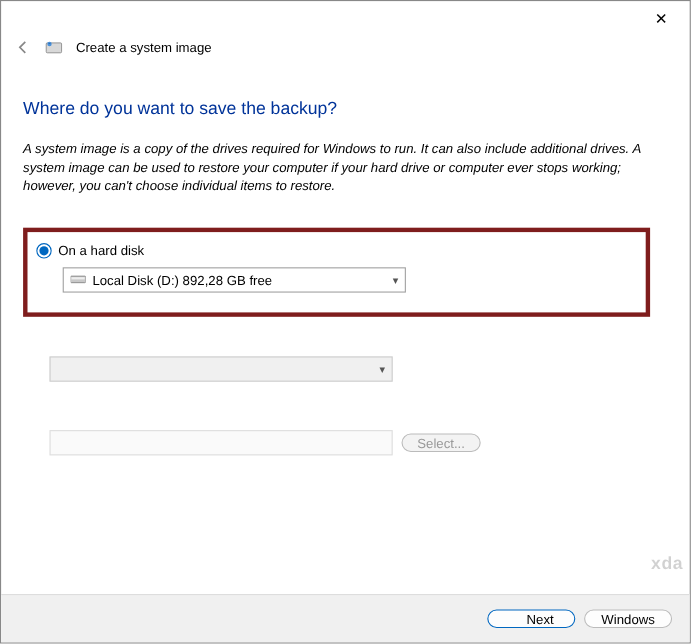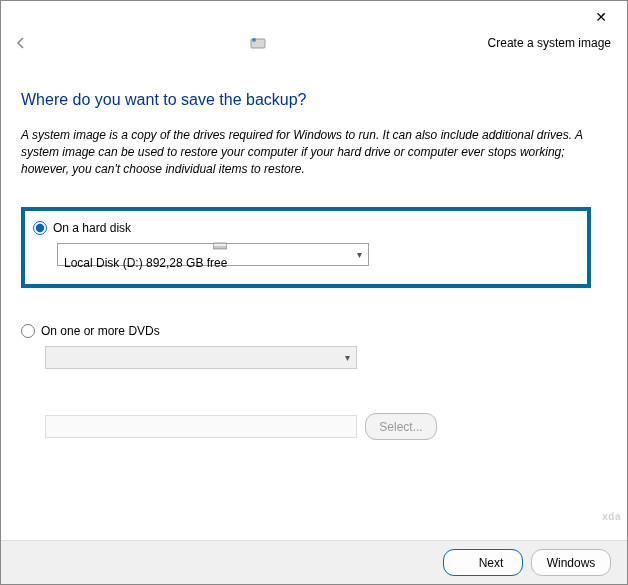--- a/index.html
+++ b/index.html
@@ -25,21 +25,20 @@
       font-size: 14px;
       font-family: Arial, sans-serif;
       cursor: pointer;
       padding: 4px 8px;
     }
     .header-row {
       display: flex;
       align-items: center;
       gap: 12px;
       padding: 2px 16px 4px 12px;
-      justify-content: space-between;
     }
     .back-arrow {
       width: 16px; height: 16px;
       display: flex; align-items: center; justify-content: center;
       color: #666;
     }
     .sysimg-icon {
       width: 16px; height: 16px;
       display: inline-block;
     }
@@ -58,21 +57,21 @@
       margin-bottom: 18px;
     }
     .desc {
       font-size: 12px;
       color: #000;
       line-height: 1.4;
       margin-bottom: 30px;
       font-style: italic;
     }
     .highlight-box {
-      border: 4px solid #0369a1;
+      border: 4px solid #7f1d1d;
       padding: 10px 8px 18px 8px;
       margin-bottom: 36px;
     }
     .option-row {
       display: flex;
       align-items: center;
       gap: 6px;
       font-size: 12px;
     }
     .radio {
@@ -93,39 +92,39 @@
       background: #fff;
       font-size: 12px;
       cursor: pointer;
     }
     .dropdown.disabled {
       background: #f0f0f0;
       color: #888;
       border-color: #ccc;
       cursor: default;
     }
-    .dropdown-inner { display: flex; align-items: flex-end; gap: 6px; overflow: hidden; white-space: nowrap; flex-direction: column; }
+    .dropdown-inner { display: flex; align-items: flex-start; gap: 6px; overflow: hidden; white-space: nowrap; }
     .disk-icon { width: 14px; height: 10px; }
     .chevron { font-size: 10px; color: #555; }
     .option-block { margin-bottom: 44px; }
     .net-row {
       display: flex;
       gap: 8px;
       margin-top: 8px;
       margin-left: 24px;
       align-items: center;
     }
     .net-input {
       width: 312px;
       height: 23px;
       border: 1px solid #ddd;
       background: #fafafa;
     }
     .btn {
-      height: 27px;
+      height: 17px;
       min-width: 72px;
       border: 1px solid #bbb;
       background: #f8f8f8;
       border-radius: 11px;
       font-size: 12px;
       cursor: pointer;
       padding: 0 12px;
     }
     .btn:disabled { color: #999; cursor: default; background: #f3f3f3; }
     .btn-primary { border-color: #0067c0; padding-left: 28px; }
@@ -139,21 +138,21 @@
       justify-content: flex-end;
       align-items: center;
       gap: 8px;
       padding-right: 16px;
     }
     .footer .btn { min-width: 80px; background: #fdfdfd; }
     .watermark {
       position: absolute;
       right: 6px;
       bottom: 62px;
-      font-size: 10px;
+      font-size: 16px;
       color: rgba(0,0,0,0.18);
       font-weight: 600;
       letter-spacing: 0.5px;
     }
   </style>
 </head>
 <body>
 
 <div class="titlebar">
   <span class="close-x">✕</span>
@@ -192,24 +191,20 @@
             <rect x="1" y="3" width="12" height="2" fill="#eee"></rect>
           </svg>
         </span>
         <span>Local Disk (D:)  892,28 GB free</span>
       </span>
       <span class="chevron">▾</span>
     </div>
   </div>
 
   <div class="option-block">
-    <div class="option-row">
-      <input type="radio" class="radio" name="dest" style="">
-      <span class="radio-label">On one or more DVDs</span>
-    </div>
     <div class="dropdown disabled">
       <span class="dropdown-inner">
         <span></span>
       </span>
       <span class="chevron">▾</span>
     </div>
   </div>
 
   <div class="option-block">
     <div class="net-row">

